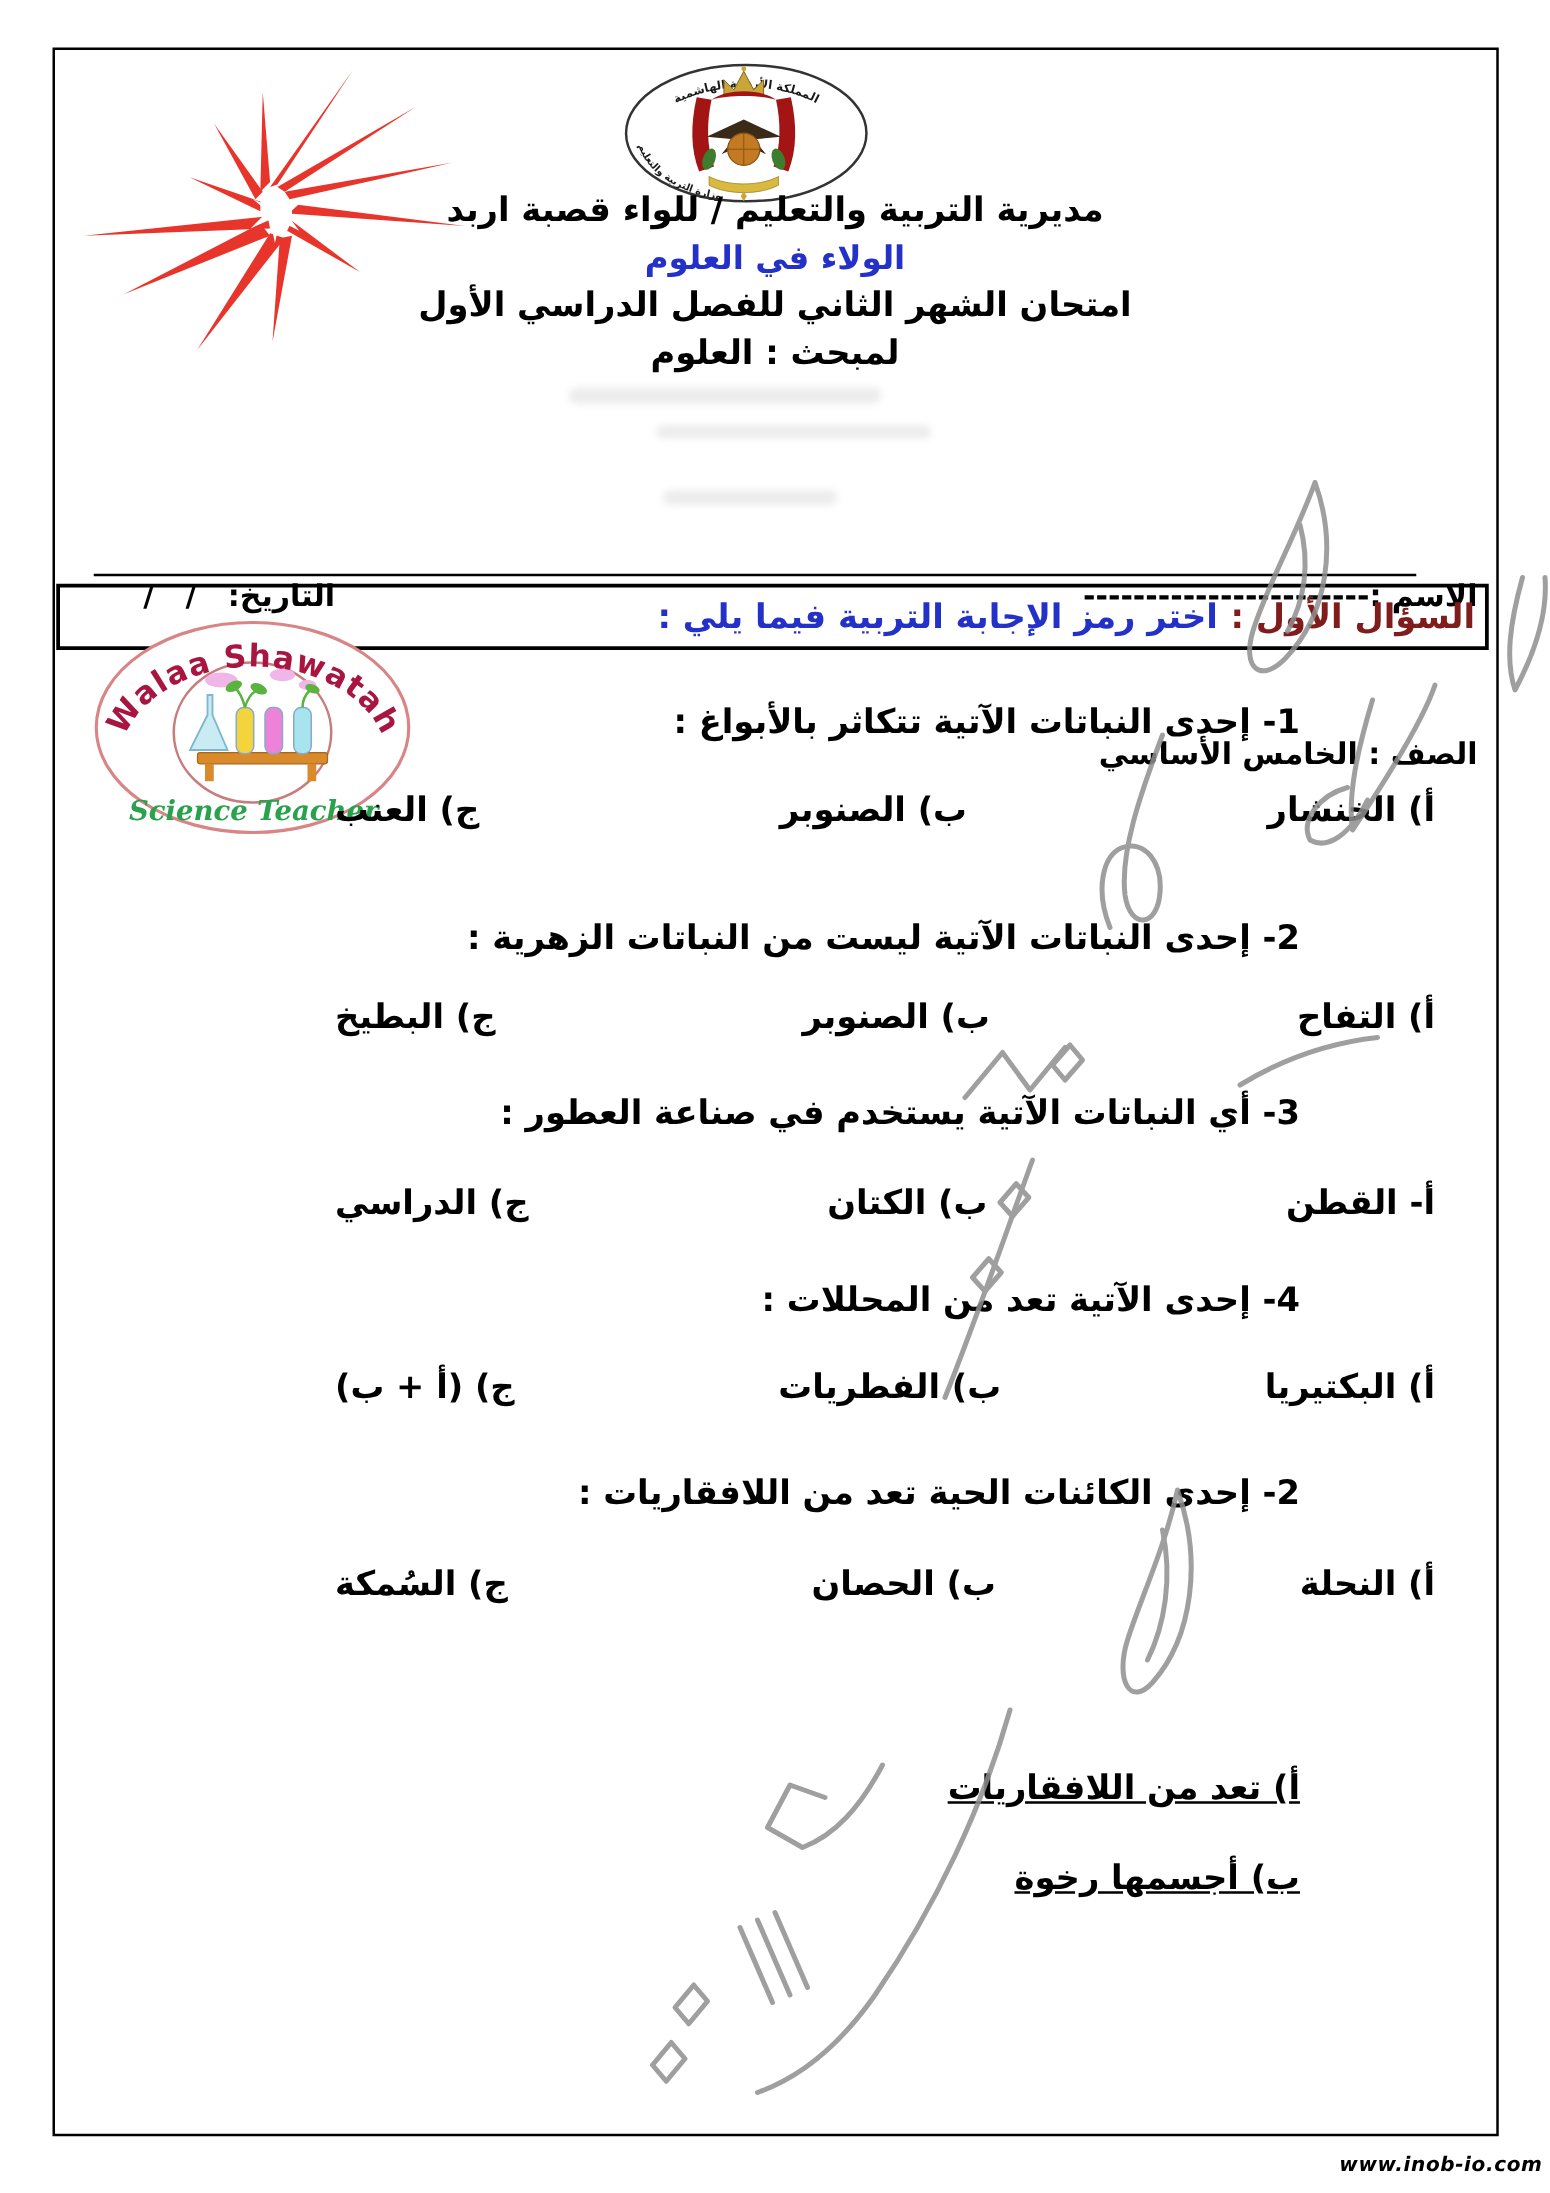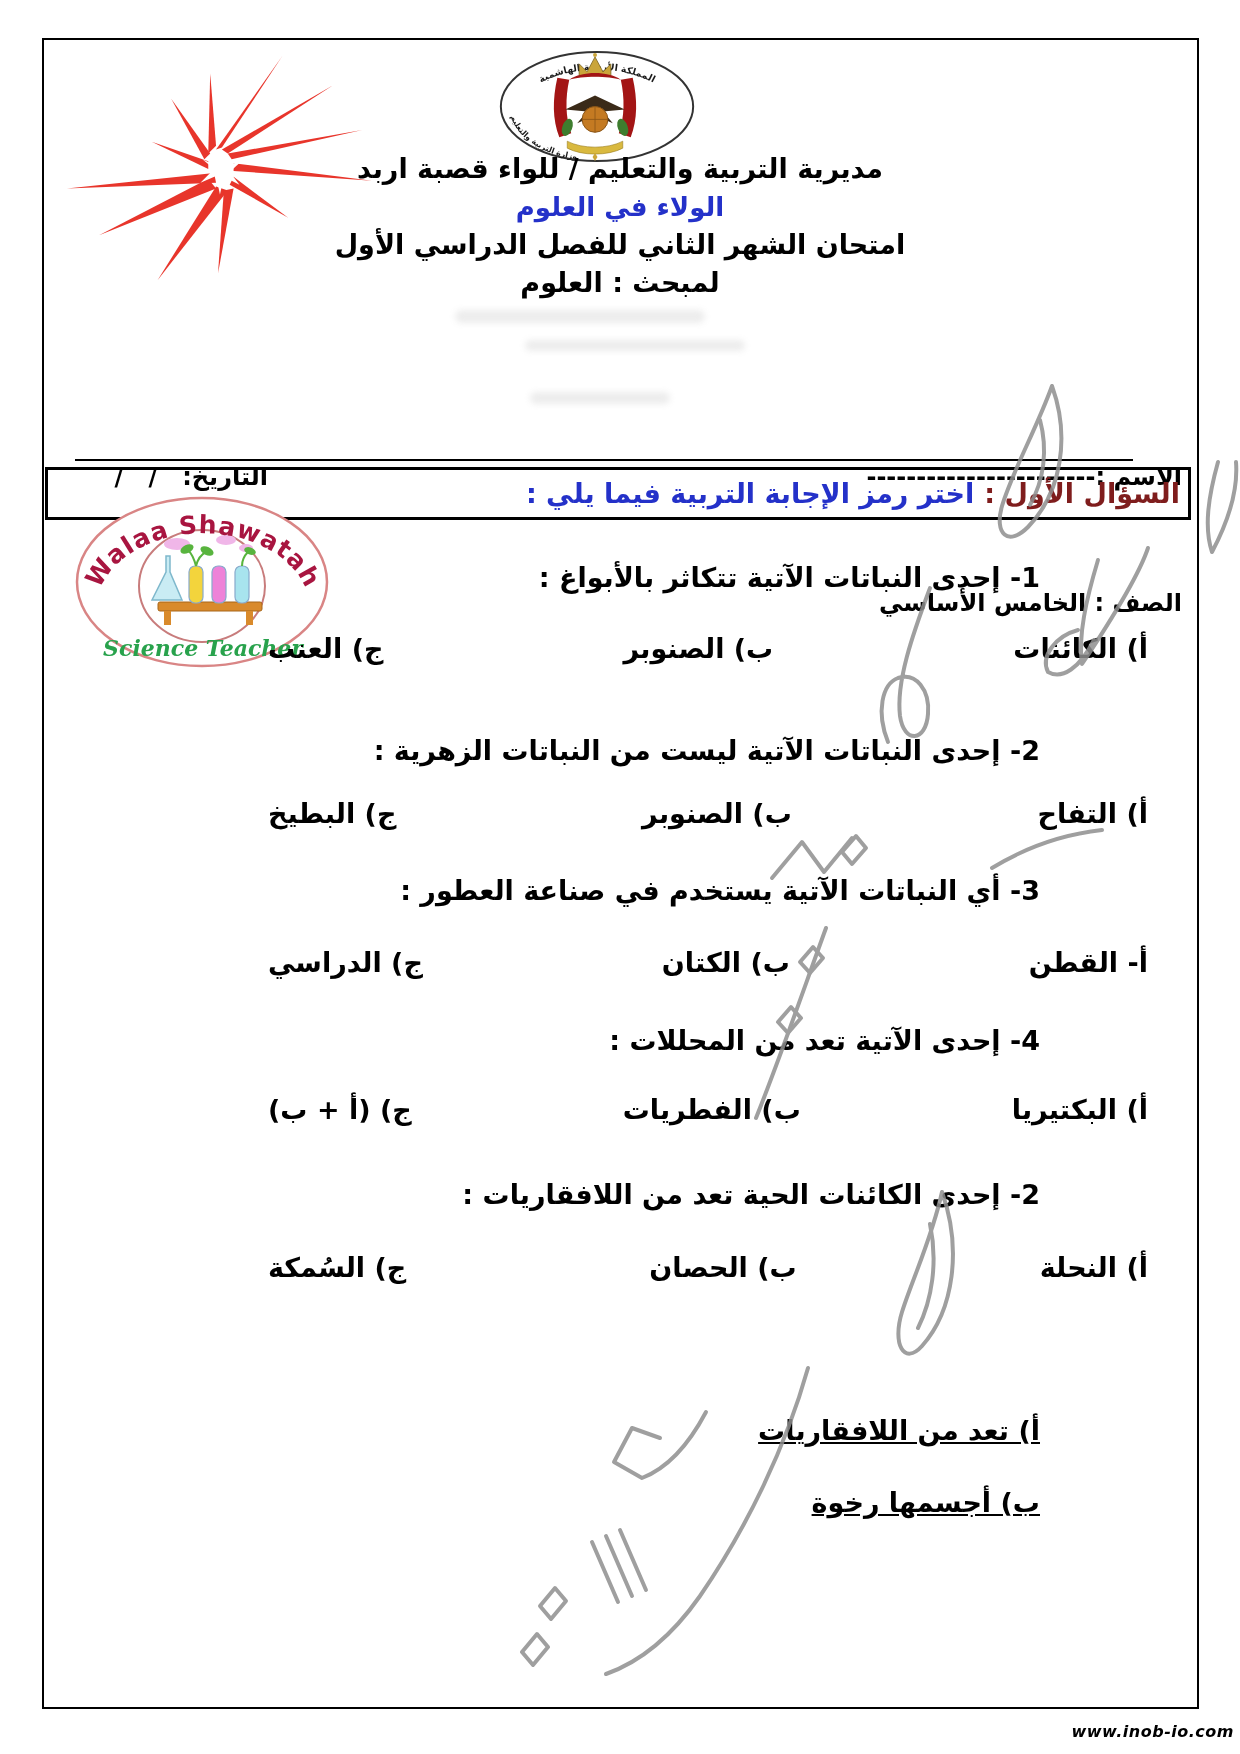--- a/index.html
+++ b/index.html
@@ -143,21 +143,21 @@
       <ellipse cx="176" cy="57" rx="6" ry="3.5" fill="#58b43e" transform="rotate(20 176 57)"></ellipse>
     </g>
     <text font-family="DejaVu Sans, sans-serif" font-size="25" font-weight="bold" fill="#a81540" letter-spacing="1">
       <textPath href="#stamp-name-arc" xlink:href="#stamp-name-arc" startOffset="50%" text-anchor="middle">Walaa Shawatah</textPath>
     </text>
     <text x="129" y="162" text-anchor="middle" font-family="DejaVu Serif, serif" font-style="italic" font-weight="bold" font-size="22" fill="#28a24c">Science Teacher</text>
   </svg>
 
   <div class="qtext" style="top:560px">1- إحدى النباتات الآتية تتكاثر بالأبواغ :</div>
   <div class="opts" style="top:633px">
-    <span>أ) الكائنات</span>
+    <span>أ) الخنشار</span>
     <span>ب) الصنوبر</span>
     <span>ج) العنب</span>
   </div>
 
   <div class="qtext" style="top:733px">2- إحدى النباتات الآتية ليست من النباتات الزهرية :</div>
   <div class="opts" style="top:798px">
     <span>أ) التفاح</span>
     <span>ب) الصنوبر</span>
     <span>ج) البطيخ</span>
   </div>

